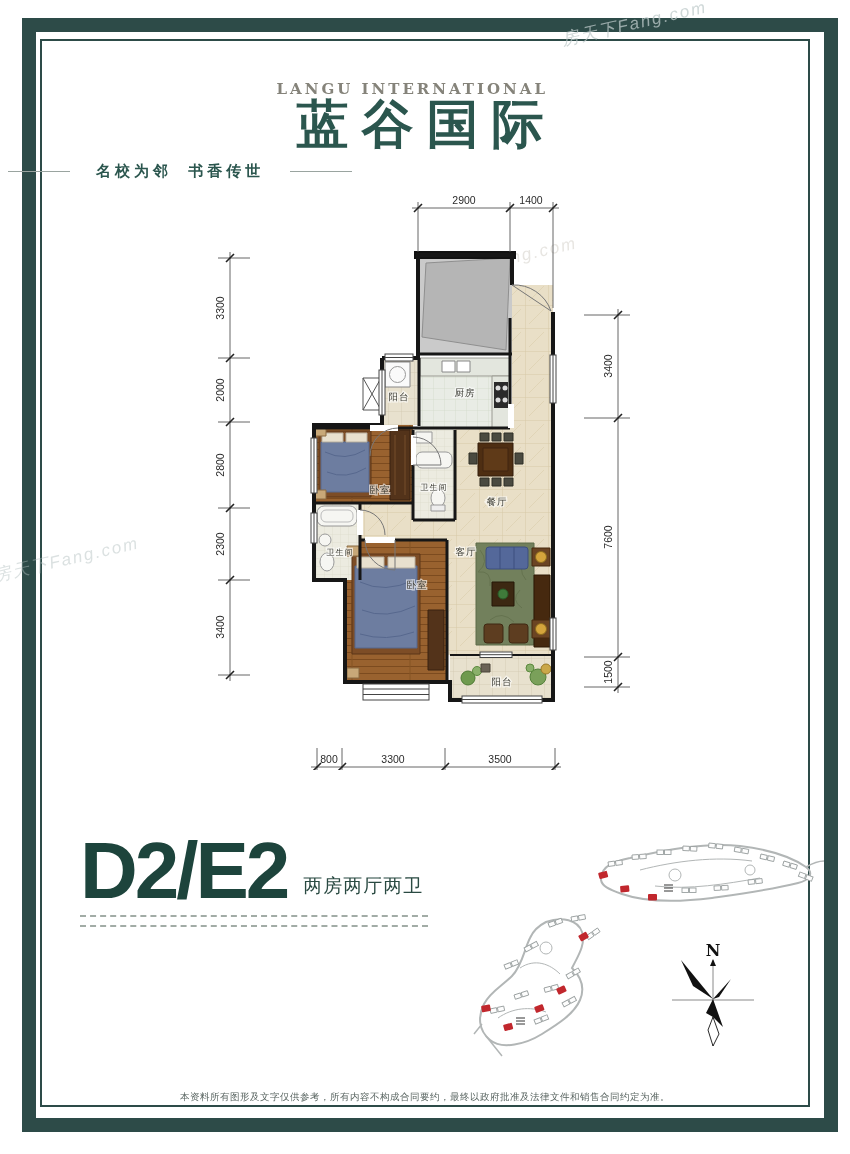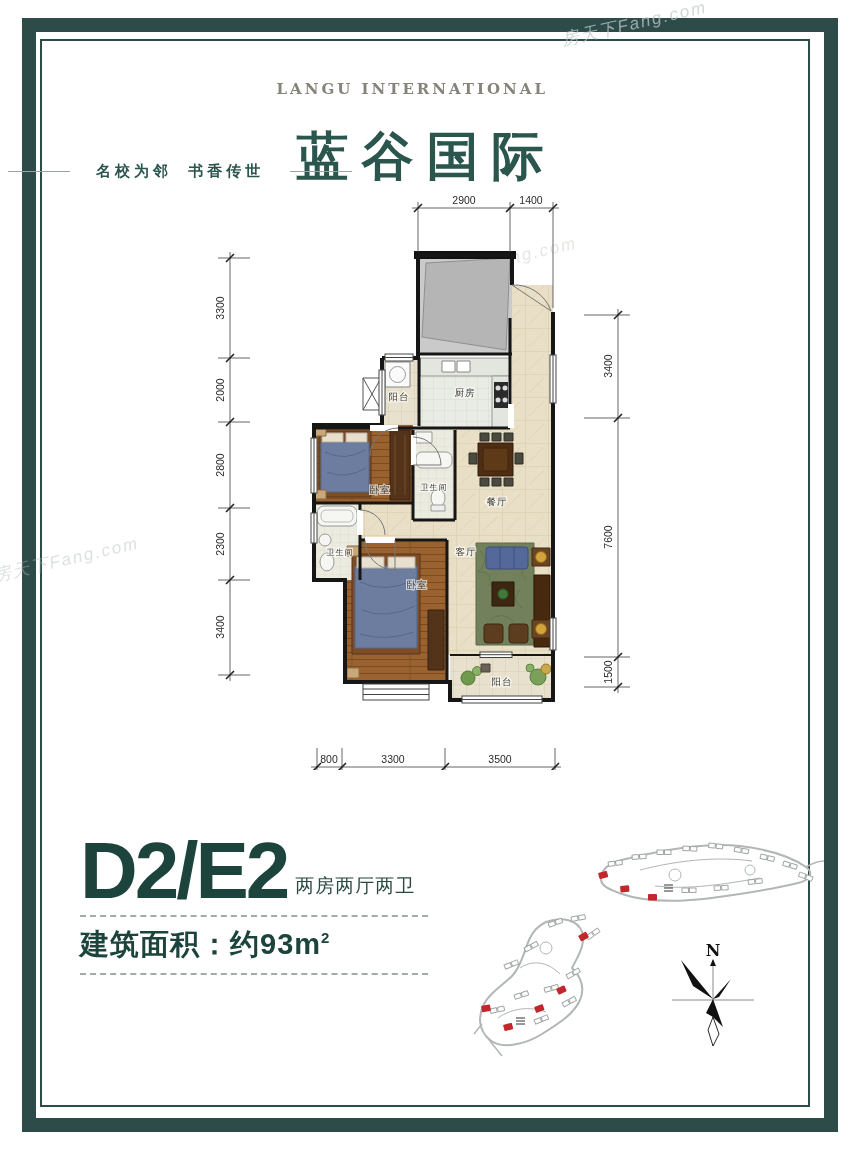--- a/index.html
+++ b/index.html
@@ -17,36 +17,36 @@
     transform:rotate(-13deg);pointer-events:none;white-space:nowrap;}
   .wm1{left:560px;top:12px;color:rgba(190,202,202,.75);}
   .wm2{left:-8px;top:548px;color:rgba(175,188,188,.45);}
   .wm3{left:430px;top:248px;color:rgba(185,180,168,.35);}
   
   .logo{position:absolute;left:0;top:0;width:850px;}
   .logo-en{position:absolute;right:302px;top:80px;font-family:"DejaVu Serif",serif;
     font-size:15px;letter-spacing:3px;color:#85837a;font-weight:700;}
   .logo-cn{position:absolute;left:0;top:98px;width:840px;text-align:center;
     font-size:52px;line-height:1;font-weight:700;color:#2b564e;letter-spacing:13px;
-    text-indent:13px;margin-top:32px;}
+    text-indent:13px;}
   .logo-tag{position:absolute;left:8px;top:162px;width:850px;display:flex;
     align-items:center;gap:26px;}
   .logo-tag .txt{font-size:15px;font-weight:700;color:#2b564e;letter-spacing:4px;white-space:pre;}
   .logo-tag .rule{width:62px;height:1px;background:#9aa4a0;}
   
   .plan{position:absolute;left:180px;top:190px;}
   .plan text{font-family:"Liberation Sans",sans-serif;}
   .dimtxt{font-size:10.5px;fill:#2b2b2b;}
   .roomtxt{font-size:9.5px;fill:#3a3a32;letter-spacing:1px;
     paint-order:stroke;stroke:rgba(255,255,255,.65);stroke-width:2.5px;}
   
   .unit{position:absolute;left:80px;top:834px;width:348px;}
   .unit-row1{display:flex;align-items:flex-end;text-align:center;}
   .unit-title{font-size:80px;line-height:.92;font-weight:700;color:#1d443c;letter-spacing:-3px;}
-  .unit-layout{font-size:19px;font-weight:500;color:#2a4a42;margin-left:8px;margin-bottom:9px;letter-spacing:1px;}
+  .unit-layout{font-size:19px;font-weight:500;color:#2a4a42;margin-left:16px;margin-bottom:9px;letter-spacing:1px;}
   .unit-dash{border-top:2px dashed #a2aca6;margin-top:7px;}
   .unit-row2{margin-top:8px;font-size:29px;font-weight:700;color:#1d443c;letter-spacing:1px;}
   .unit-row2 .sup{font-size:15px;position:relative;top:-11px;font-weight:700;}
   .unit-dash2{border-top:2px dashed #a2aca6;margin-top:8px;}
   
   .sitemap{position:absolute;left:450px;top:828px;}
   
   .footer{position:absolute;left:40px;top:1091px;width:770px;text-align:center;
     font-size:9.5px;color:#57635f;letter-spacing:.5px;}
 </style>
@@ -276,23 +276,20 @@
       <text x="320" y="573" class="dimtxt">3500</text>
     </g>
   </svg>
 
   <section class="unit">
     <div class="unit-row1">
       <span class="unit-title">D2/E2</span>
       <span class="unit-layout">两房两厅两卫</span>
     </div>
     <div class="unit-dash"></div>
-    <div class="unit-row2">
-      <span>建筑面积：</span><span>约93m</span><span class="sup">2</span>
-    </div>
     <div class="unit-dash2"></div>
   </section>
 
   <svg class="sitemap" width="375" height="235" viewBox="0 0 375 235">
     <defs>
       <g id="bldg" stroke="#9aa0a0" stroke-width=".9" fill="#fdfdfd">
         <rect width="6.5" height="4.5"></rect>
           <rect x="7.5" width="6.5" height="4.5"></rect>
       </g>
       <g id="bldgR">
@@ -356,14 +353,15 @@
       <path d="M263,132 V218 M222,172 H304" stroke="#8a8a8a" stroke-width="1" fill="none"></path>
       <polygon points="260,138 266,138 263,131" fill="#111"></polygon>
       <polygon points="231,132 263,171 243,158" fill="#111"></polygon>
       <polygon points="263,171 281,151 269,169" fill="#111"></polygon>
       <polygon points="263,171 273,199 263,189 256,185" fill="#111"></polygon>
       <polygon points="263,189 269,206 263,218 258,202" fill="#fff" stroke="#111" stroke-width=".9"></polygon>
       <text x="263" y="128" text-anchor="middle" font-family="DejaVu Serif, serif" font-size="16" font-weight="bold" fill="#111">N</text>
     </g>
   </svg>
 
+  <footer class="footer">本资料所有图形及文字仅供参考，所有内容不构成合同要约，最终以政府批准及法律文件和销售合同约定为准。</footer>
 
 </div>
 
 </body></html>

